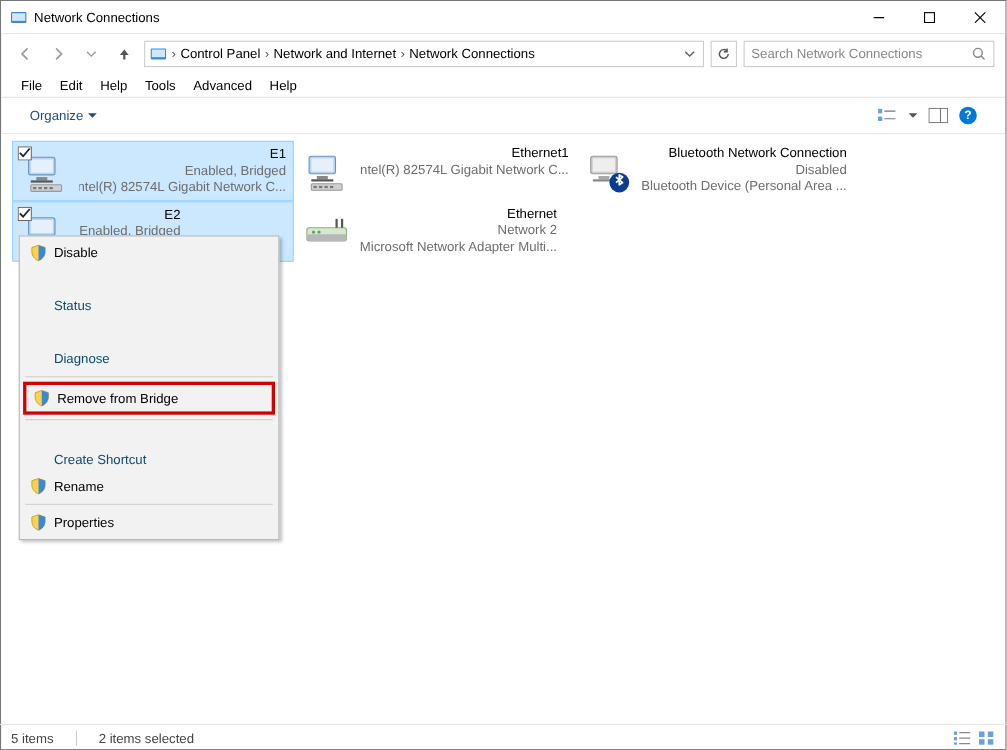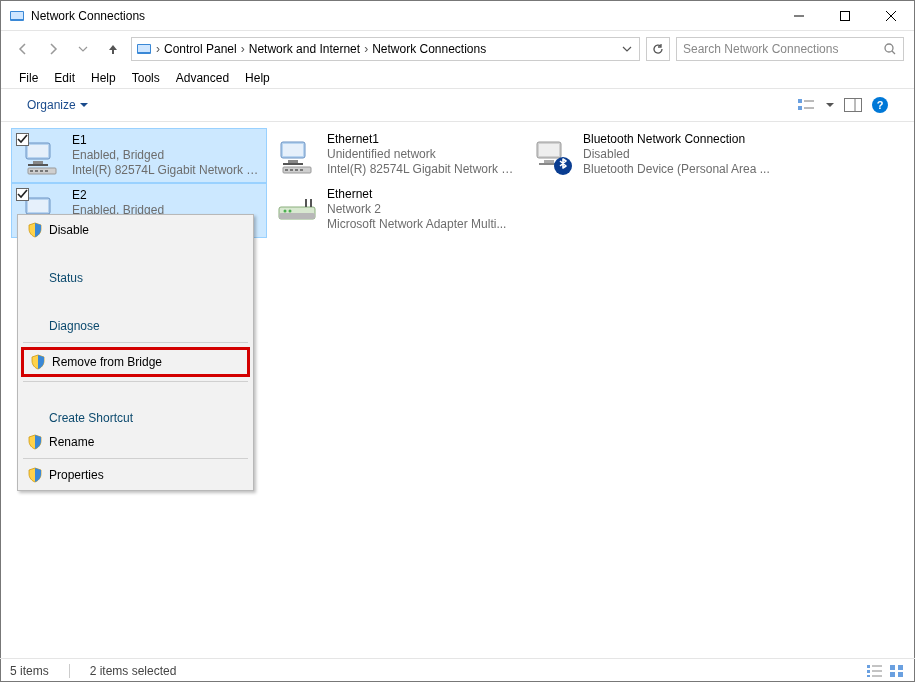--- a/index.html
+++ b/index.html
@@ -35,21 +35,21 @@
   .tool-ico { width:18px;height:18px;display:flex;align-items:center;justify-content:center;color:#555;}
   .help-circle{width:16px;height:16px;border-radius:50%;background:#0078d7;color:#fff;display:flex;align-items:center;justify-content:center;font-weight:bold;font-size:11px;}
   
   
   .content { position: relative; height: 536px; background:#fff; overflow:hidden;}
   .grid { display:flex; flex-wrap:wrap; padding:6px 10px 0 10px; align-content:flex-start;}
   .conn-item { width: 256px; height: 55px; display:flex; padding:4px 6px; gap:6px; position:relative;}
   .conn-item.selected { background:#cce8ff; border:1px solid #99d1ff;}
   .conn-item .checkbox { position:absolute; top:4px;left:4px; }
   .conn-icon { width:48px; height:48px; display:flex;align-items:center;justify-content:center; flex-shrink:0;}
-  .conn-text { display:flex; flex-direction:column; line-height:1.25; overflow:hidden;}
+  .conn-text { display:flex; flex-direction:column; line-height:1.25; overflow:hidden;align-items:flex-end;}
   .conn-text .name { color:#000; white-space:nowrap; overflow:hidden; text-overflow:ellipsis;}
   .conn-text .status,.conn-text .device { color:#6d6d6d; white-space:nowrap; overflow:hidden; text-overflow:ellipsis;}
   
   
   .context-menu { position:absolute; top:92px; left:16px; width:237px; background:#f2f2f2; border:1px solid #b8b8b8; box-shadow:2px 2px 3px rgba(0,0,0,.25); padding:3px;}
   .ctx-item { height:24px; display:flex; align-items:center; padding:0 10px 0 28px; color:#000; position:relative;}
   .ctx-item.disabled { color:#0c4a6e;margin-top:24px;}
   .ctx-sep { height:1px; background:#d0d0d0; margin:4px 2px;}
   .ctx-item .shield { position:absolute; left:6px; width:16px;height:16px;}
   .ctx-highlight-box { border:3px solid #d30000; margin:2px 0; }
@@ -226,21 +226,20 @@
             <rect x="8" y="29" width="20" height="2" fill="#555"></rect>
             <rect x="8" y="33" width="28" height="6" rx="1" fill="#cfcfcf" stroke="#999"></rect>
             <rect x="10" y="35" width="3" height="2" fill="#777"></rect>
             <rect x="15" y="35" width="3" height="2" fill="#777"></rect>
             <rect x="20" y="35" width="3" height="2" fill="#777"></rect>
             <rect x="25" y="35" width="3" height="2" fill="#777"></rect>
           </svg>
         </div>
         <div class="conn-text">
           <span class="name">Ethernet1</span>
-          <span class="status">Unidentified network</span>
           <span class="device">Intel(R) 82574L Gigabit Network C...</span>
         </div>
       </div>
       <div class="conn-item">
         <div class="conn-icon">
           <svg width="44" height="44" viewBox="0 0 44 44">
             <rect x="6" y="8" width="24" height="16" rx="2" fill="#d0d0d0" stroke="#999"></rect>
             <rect x="8" y="10" width="20" height="12" fill="#eee"></rect>
             <rect x="13" y="26" width="10" height="3" fill="#aaa"></rect>
             <rect x="8" y="29" width="20" height="2" fill="#888"></rect>

